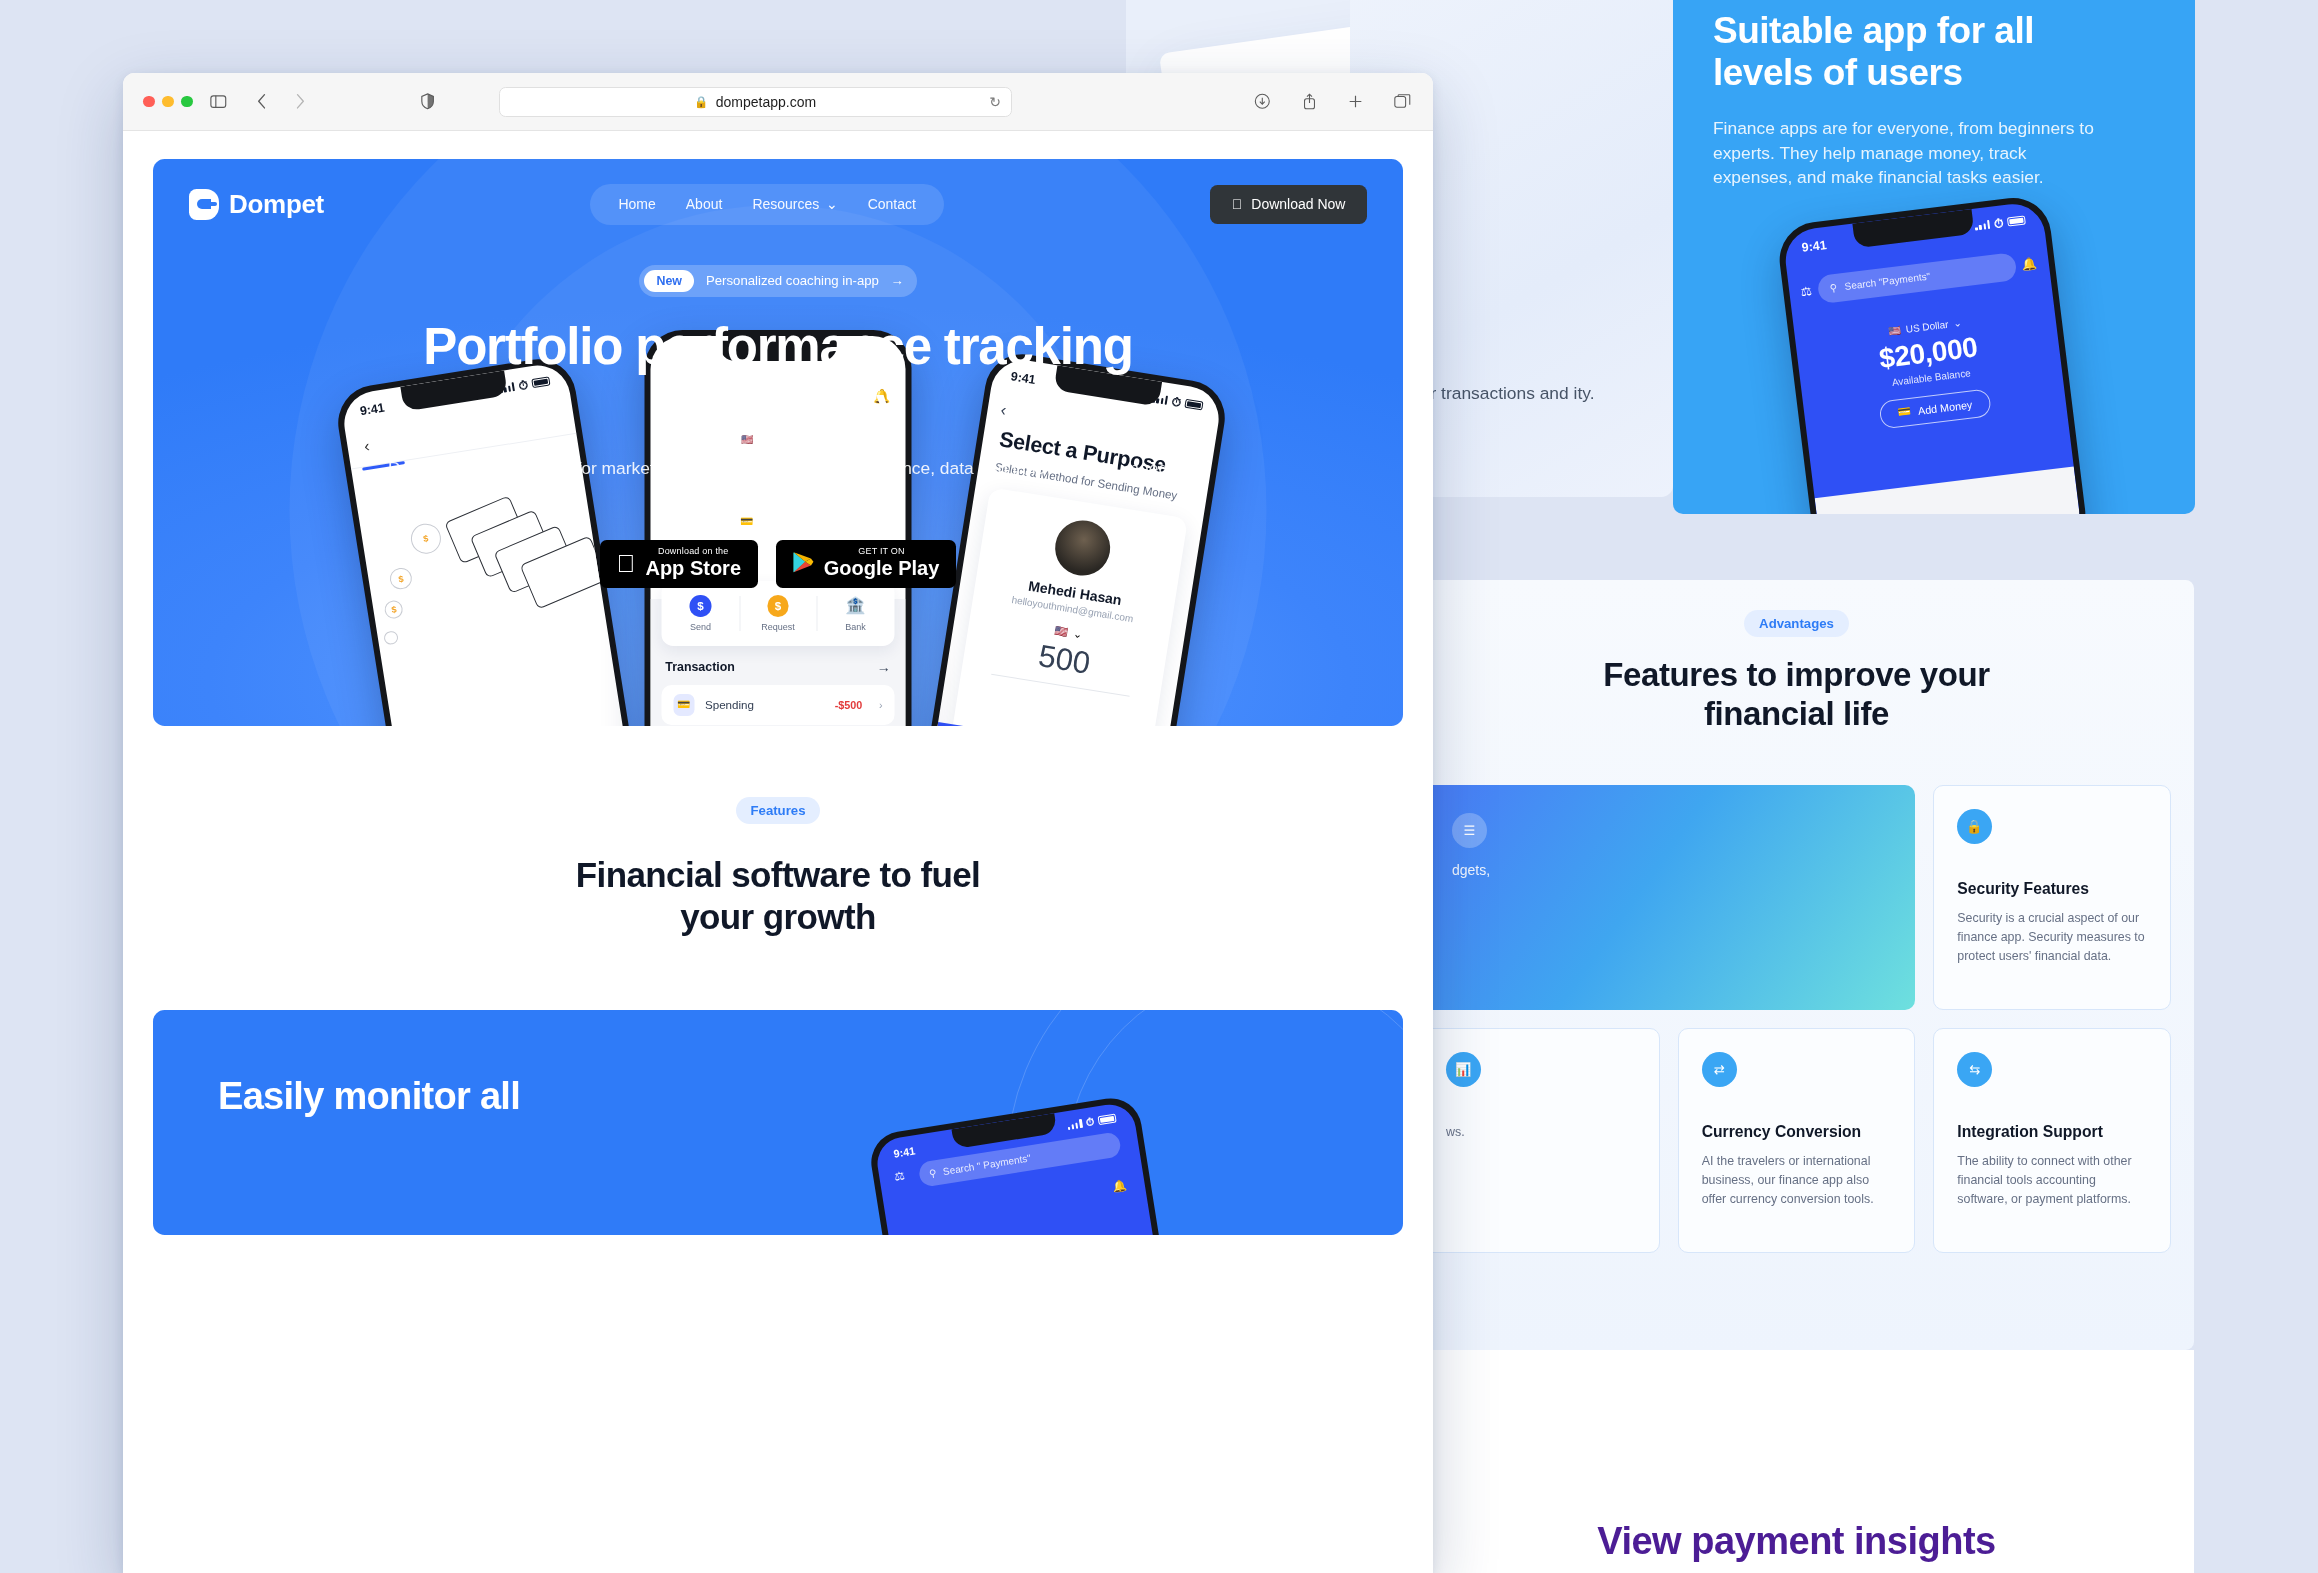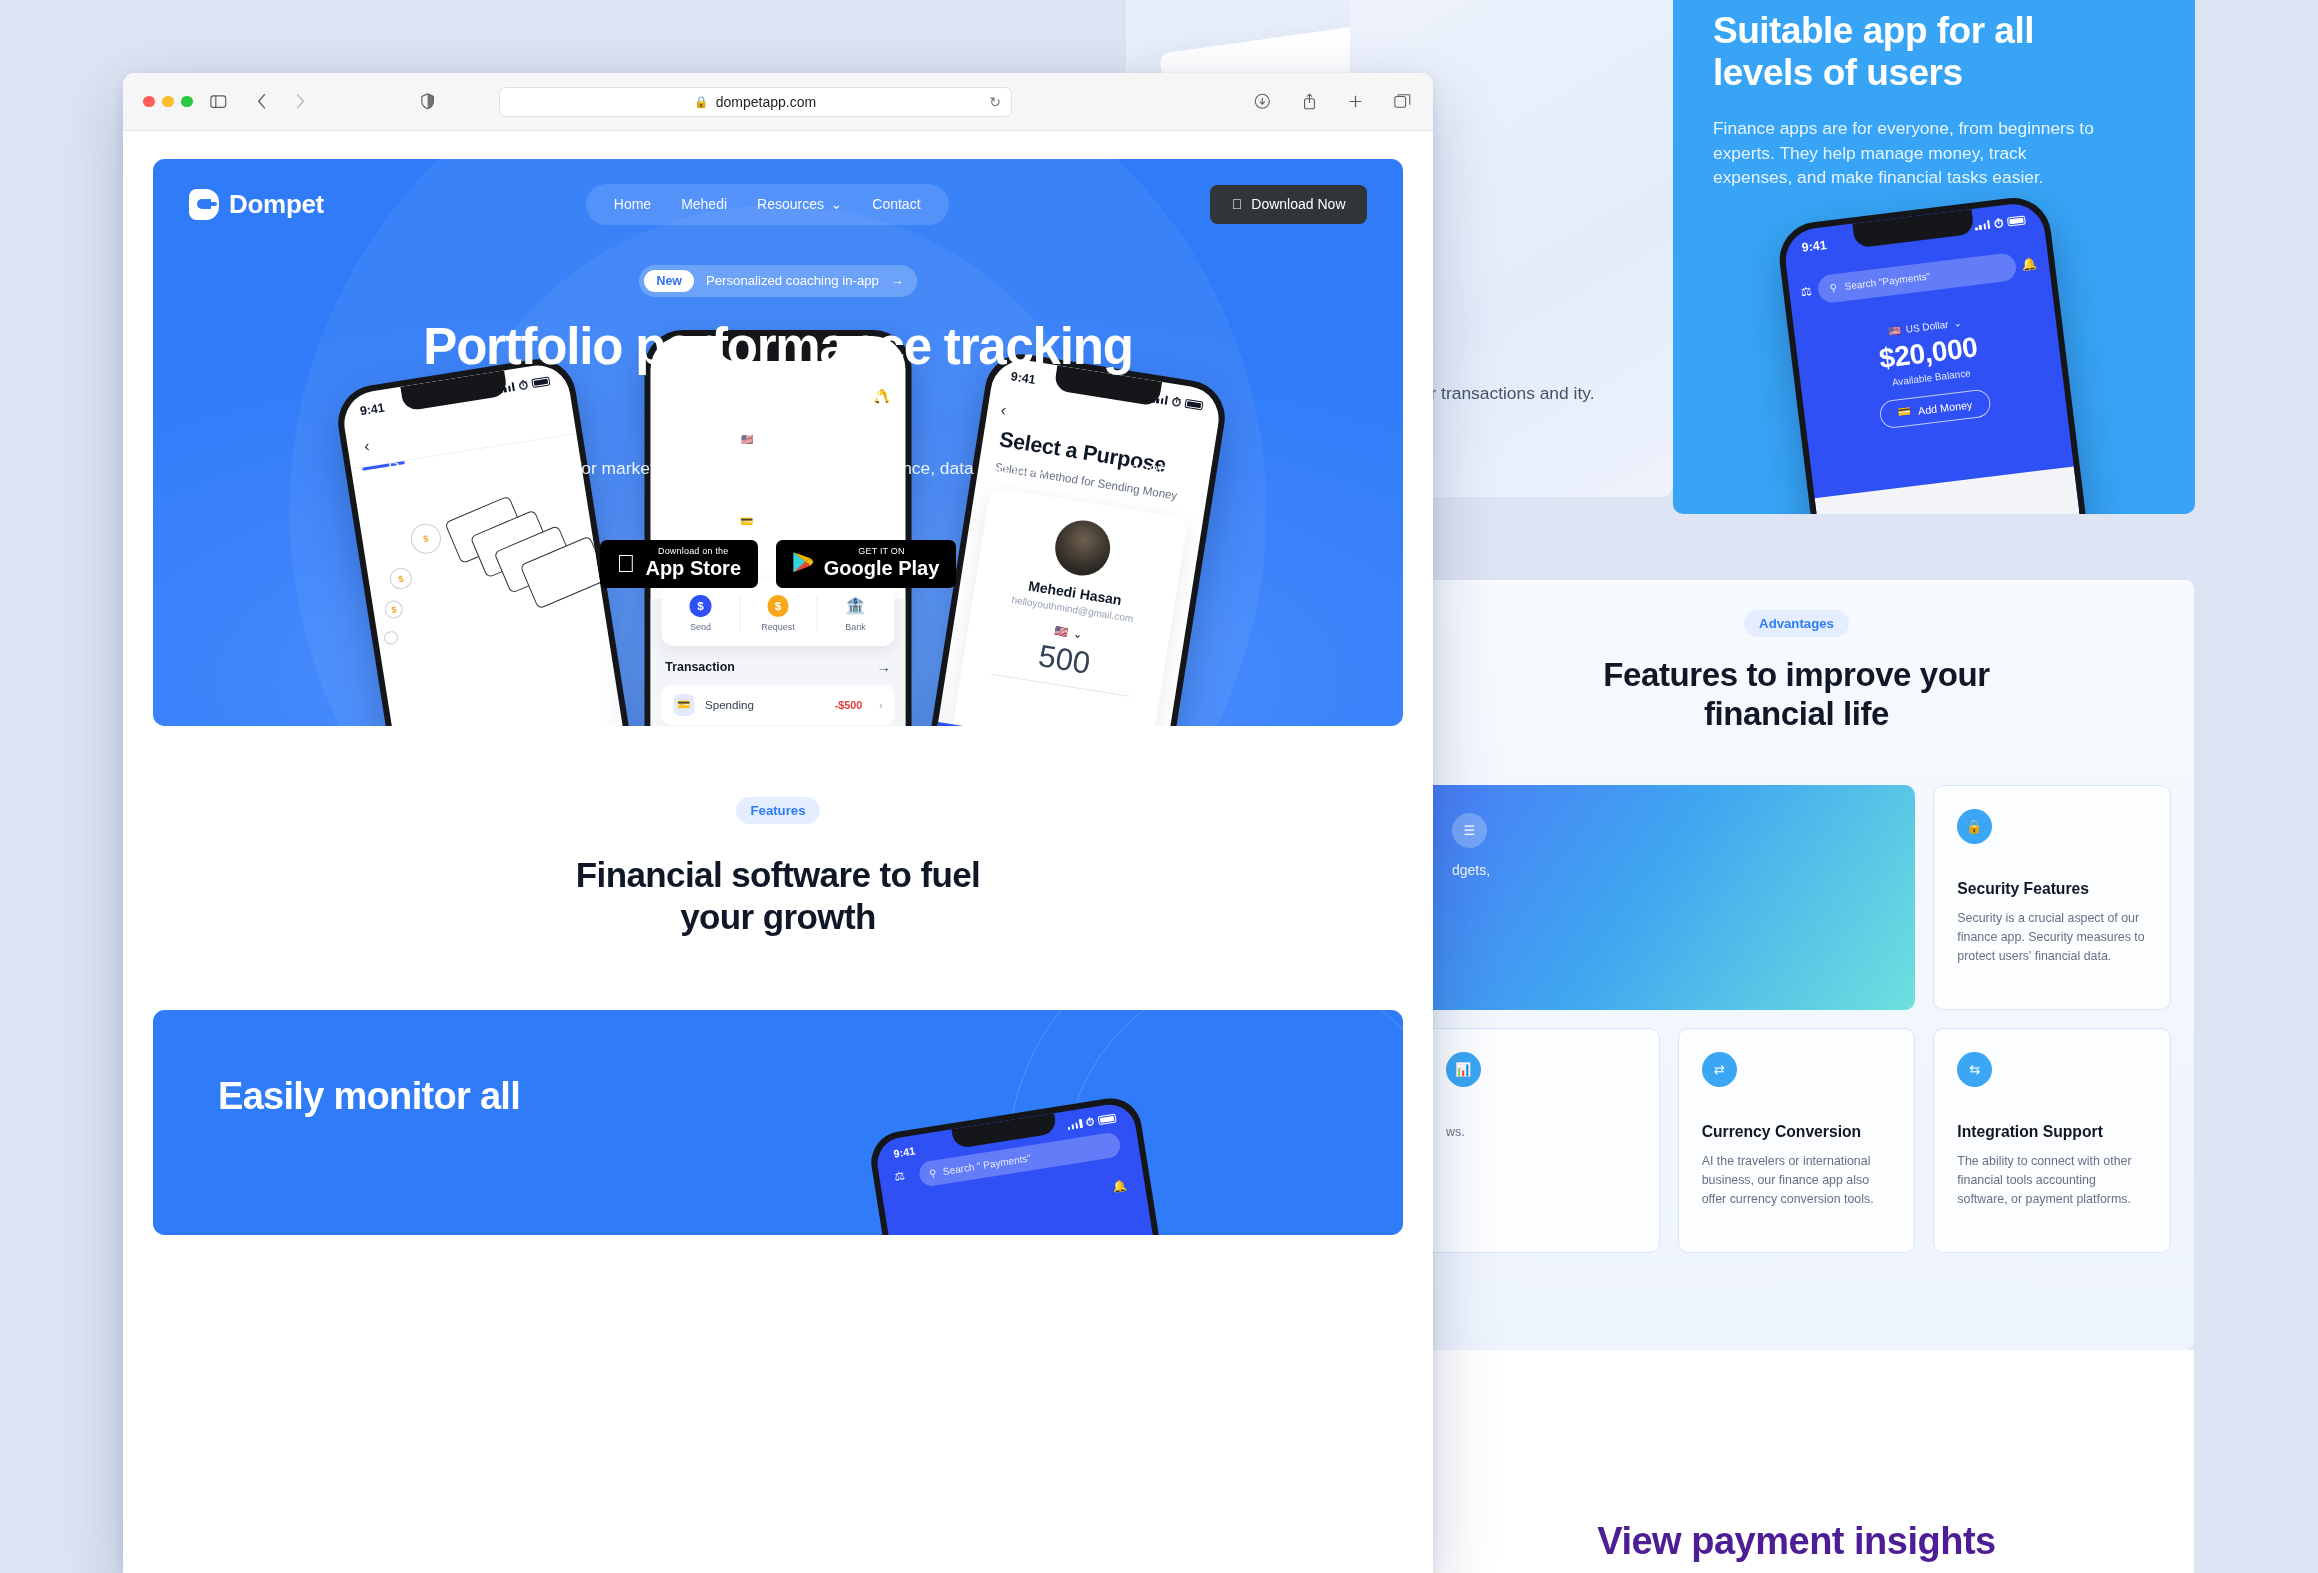--- a/index.html
+++ b/index.html
@@ -533,21 +533,21 @@
         <nav class="hero-nav">
           <div class="brand">
             <span class="brand-mark">
                 <i></i>
               </span>
             <span class="brand-name">Dompet</span>
           </div>
 
           <div class="hero-menu">
             <a href="#">Home</a>
-            <a href="#">Mehedi</a>
+            <a href="#">About</a>
             <a href="#">
               <span>Resources</span>
               <span>⌄</span>
             </a>
             <a href="#">Contact</a>
           </div>
 
           <button class="dl-btn">
             <span></span>
             <span>Download Now</span>

